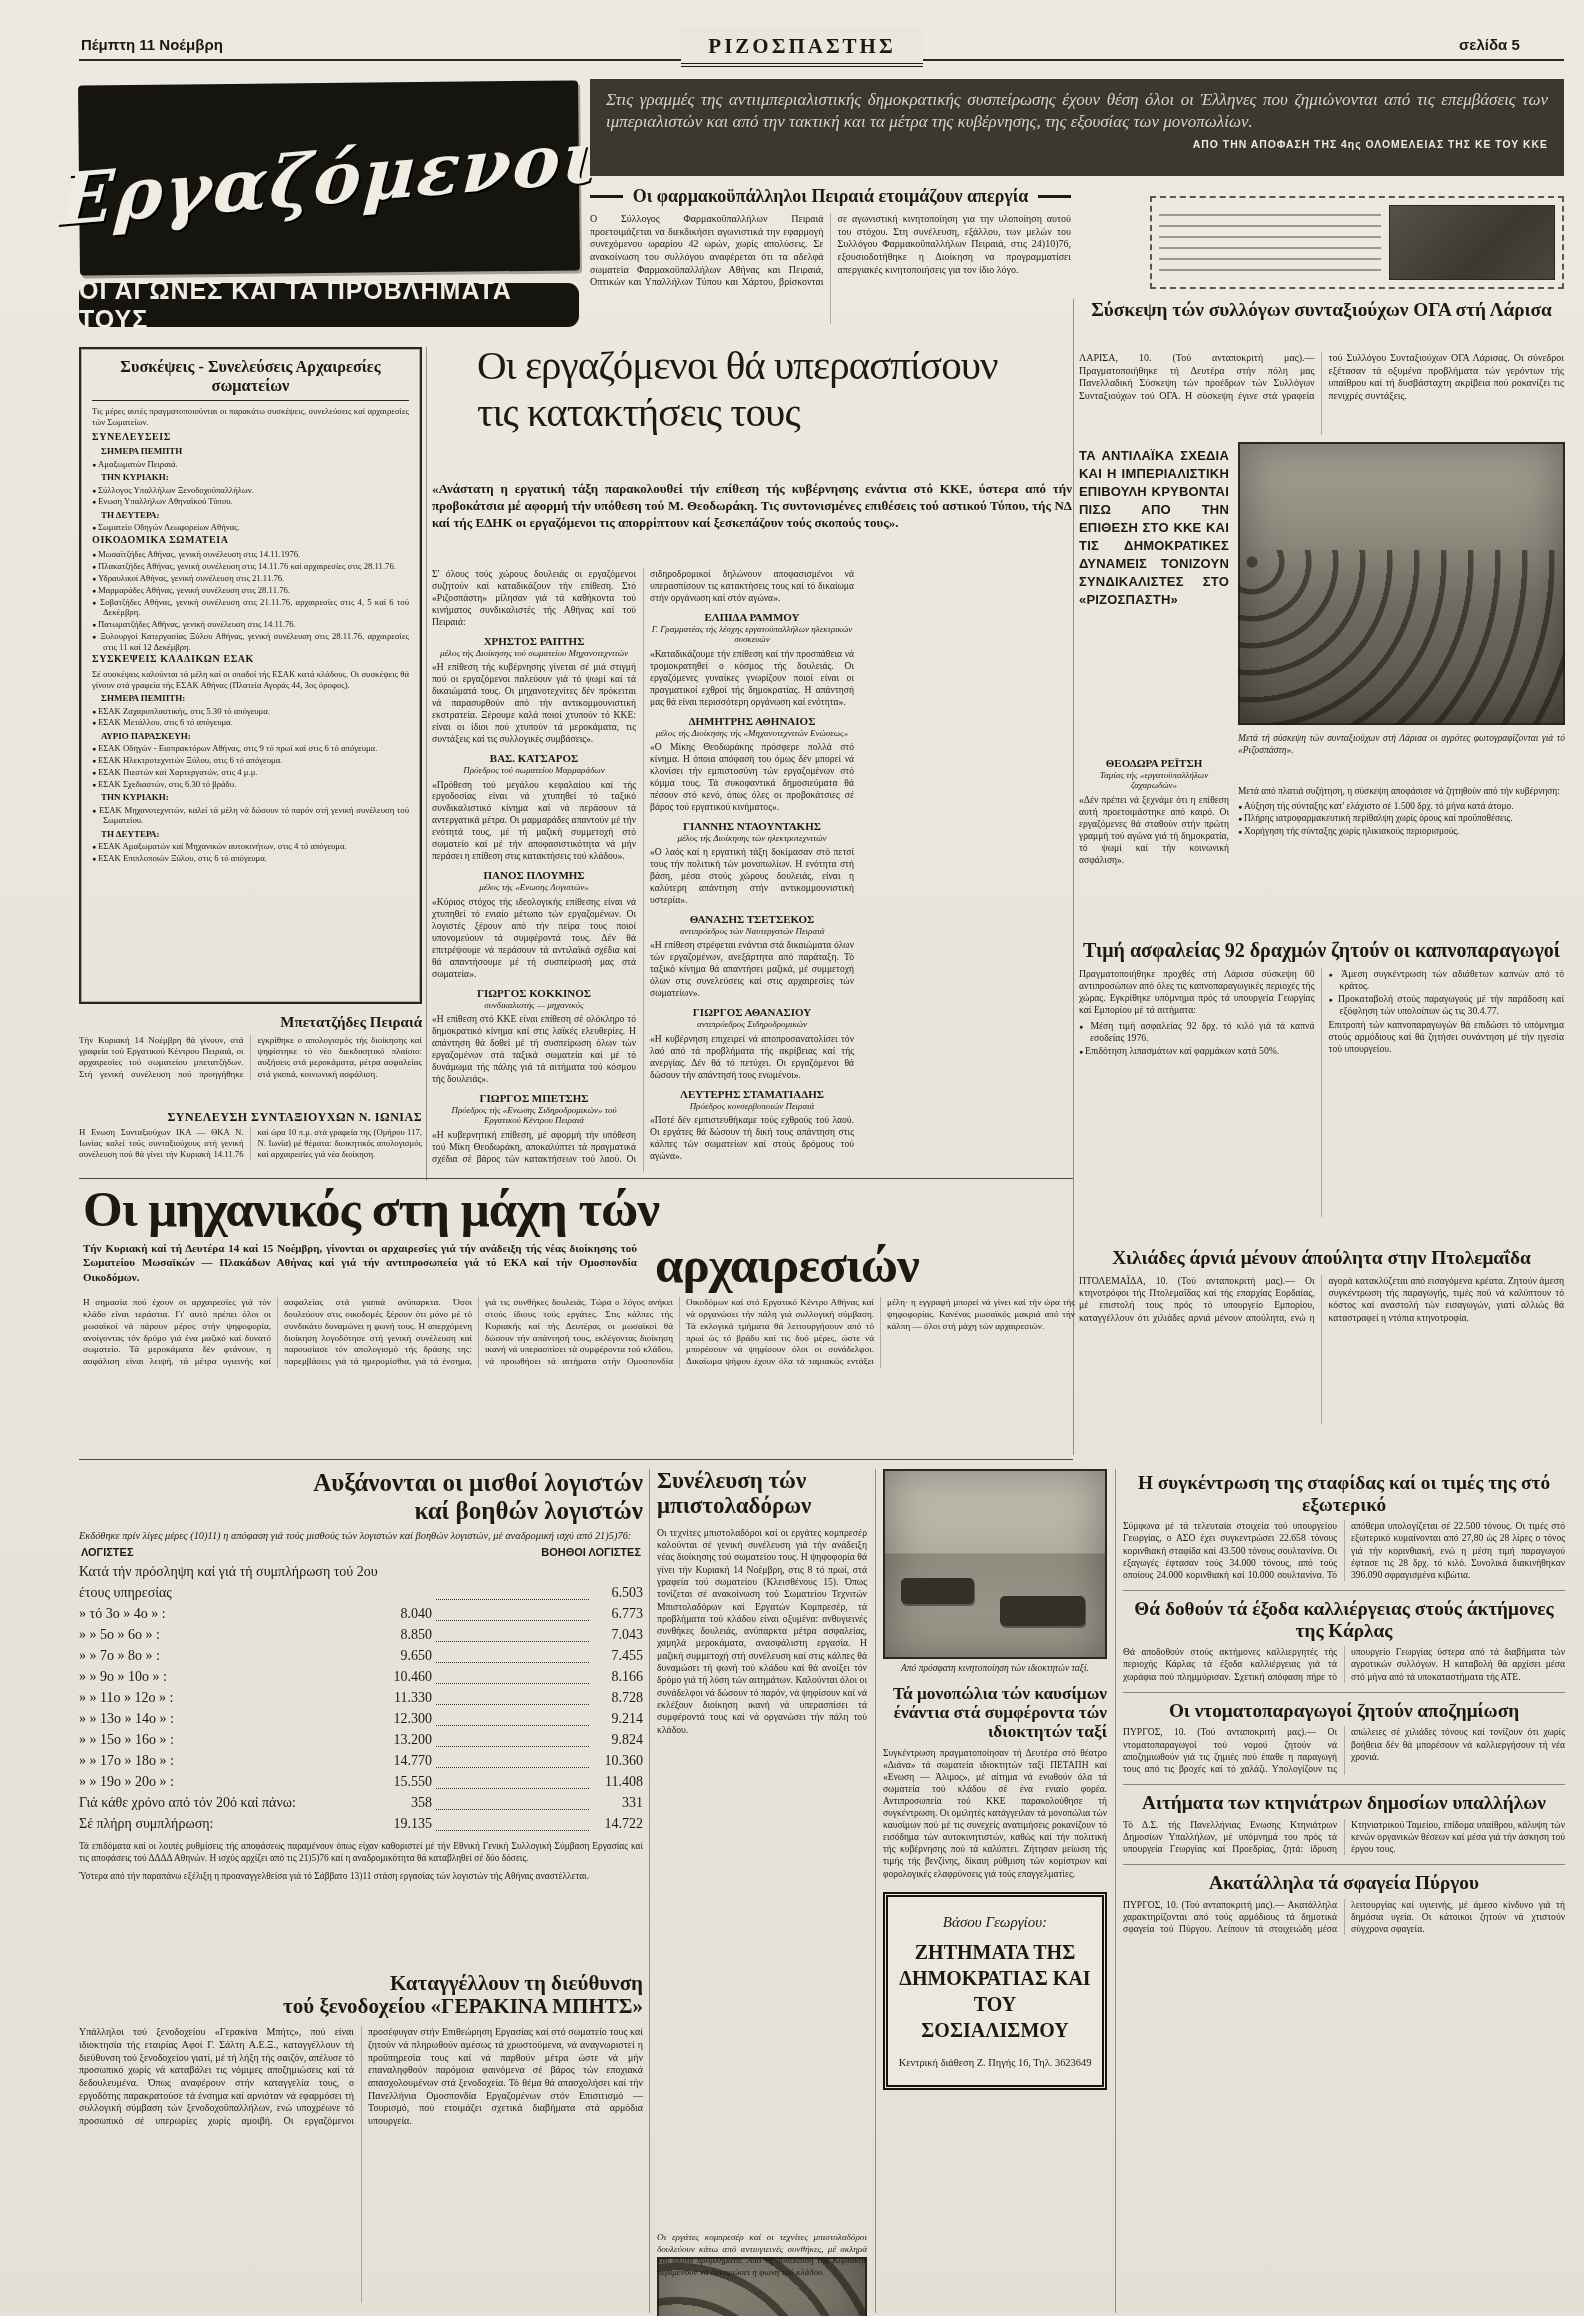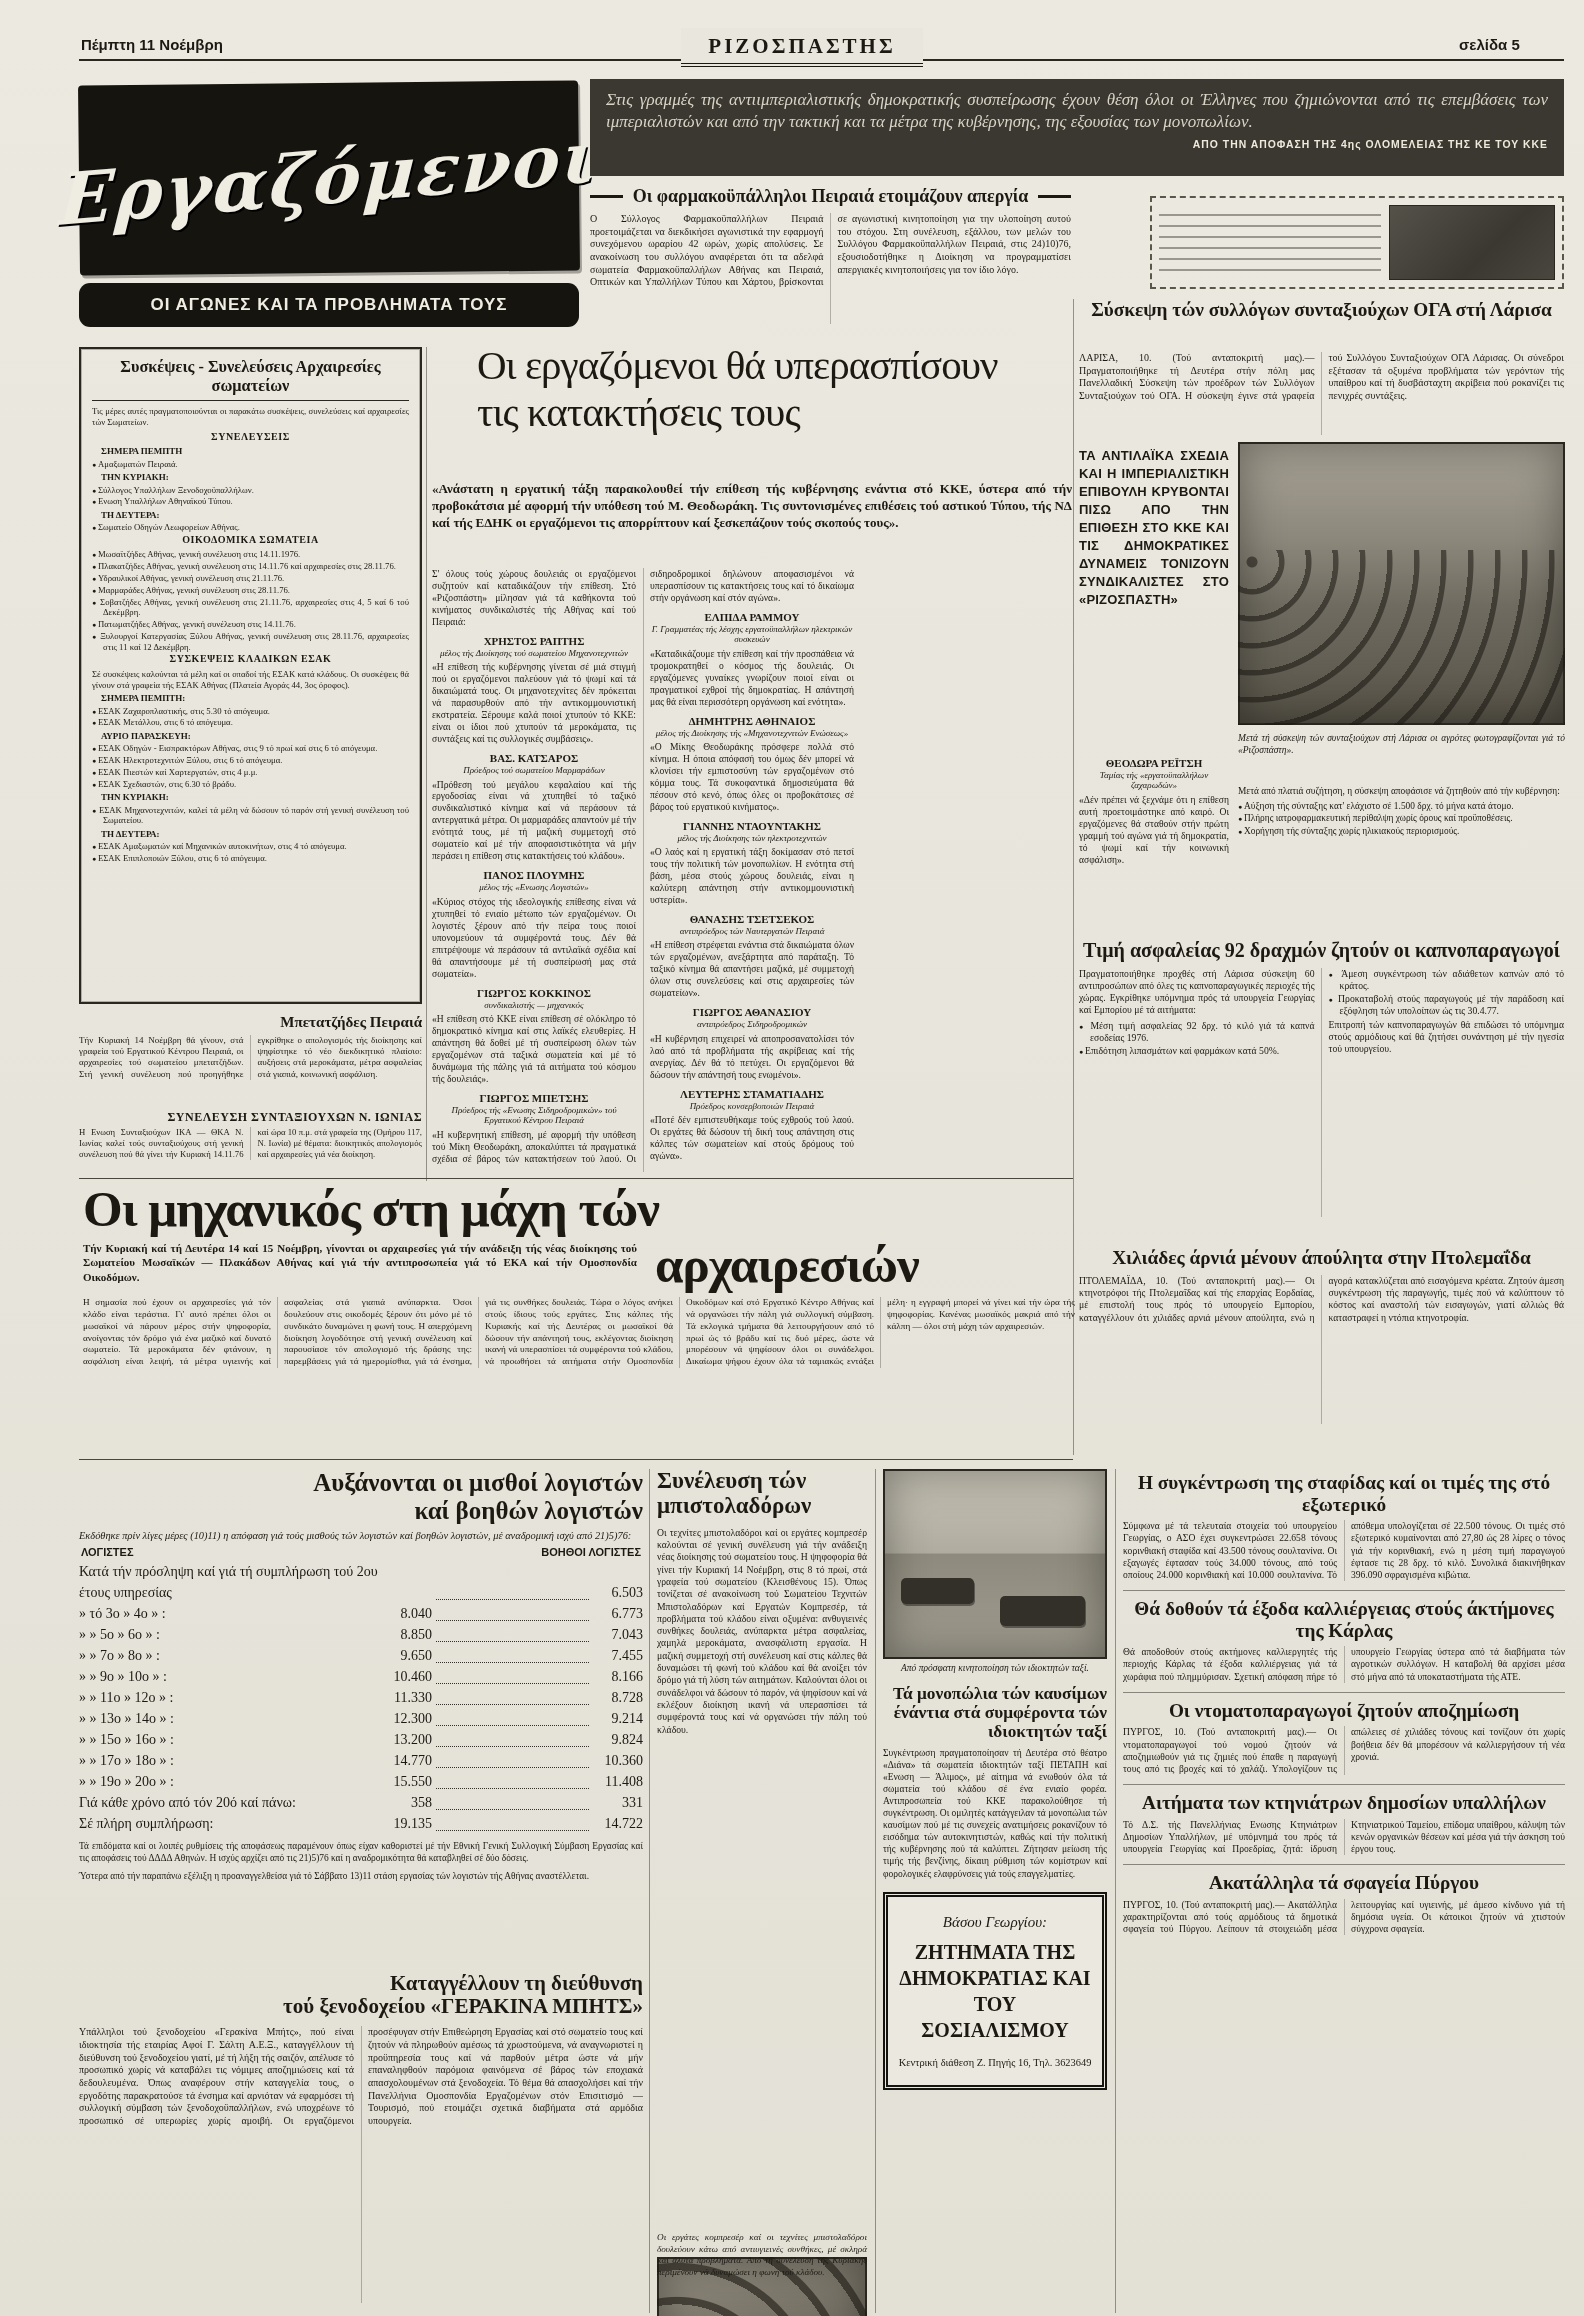--- a/index.html
+++ b/index.html
@@ -16,21 +16,21 @@
   .date{font-size:15px;font-weight:bold;font-family:"Liberation Sans",sans-serif;}
   .masthead{background:#e9e6de;text-align:center;font-weight:bold;font-size:21px;
             letter-spacing:3px;padding:6px 10px 4px;border-bottom:4px double #1c1913;z-index:3;}
   .pageno{font-size:15px;font-weight:bold;font-family:"Liberation Sans",sans-serif;}
 
   .logoblk{background:#16140f;transform:rotate(-.6deg);display:flex;align-items:center;justify-content:center;
            box-shadow:2px 3px 0 rgba(30,27,20,.35);border-radius:4px;}
   .logoscript{font-family:"DejaVu Serif",serif;font-style:italic;font-weight:bold;font-size:71px;
               color:#efece2;transform:rotate(-4deg) skewX(-8deg);letter-spacing:2px;text-shadow:2px 2px 0 #000;}
   .agonesbar{background:#16140f;color:#f0ede3;font-family:"Liberation Sans","DejaVu Sans",sans-serif;
-             font-weight:bold;font-size:17px;letter-spacing:1px;display:flex;align-items:center;justify-content:center;border-radius:11px;}
+             font-weight:bold;font-size:25px;letter-spacing:1px;display:flex;align-items:center;justify-content:center;border-radius:11px;}
 
   .banner{background:#3a3831;color:#d9d4c6;padding:10px 16px;box-sizing:border-box;}
   .bq{font-style:italic;font-size:17px;line-height:1.32;text-align:justify;}
   .battr{text-align:right;font-family:"Liberation Sans",sans-serif;font-weight:bold;font-size:10.4px;
          letter-spacing:1px;color:#efeadb;margin-top:5px;}
 
   .ph-title{display:flex;align-items:center;gap:10px;font-weight:bold;font-size:18px;white-space:nowrap;}
   .ph-title .dash{flex:1;border-top:3px solid #1c1913;}
   .body{font-size:10px;line-height:1.27;}
   .c2{columns:2;column-gap:14px;column-rule:1px solid rgba(42,39,32,.3);}
@@ -57,21 +57,21 @@
   .deck{font-weight:bold;font-size:13px;line-height:1.38;font-family:"Liberation Sans",sans-serif;letter-spacing:0.2px;}
   .h1a{font-weight:normal;font-size:41px;letter-spacing:-1px;line-height:1.02;white-space:nowrap;margin-left:45px;}
   .intro{font-weight:bold;font-size:13px;line-height:1.3;}
 
   .sbx{border:2px solid #2a2720;box-shadow:inset 0 0 0 1px rgba(42,39,32,.3);padding:9px 11px;box-sizing:border-box;}
   .sb-title{font-weight:bold;font-size:16.3px;line-height:1.15;text-align:center;border-bottom:1px solid #2a2720;
             padding-bottom:5px;margin-bottom:5px;}
   .sb-list{font-size:8.7px;line-height:1.24;}
   .li{text-align:justify;}
   .li.p{margin-bottom:3px;}
-  .li.h{font-weight:bold;text-align:center;letter-spacing:0.6px;font-size:10px;margin:0 0 3px;}
+  .li.h{font-weight:bold;text-align:left;letter-spacing:0.6px;font-size:10px;margin:0 0 3px;}
   .li.h2{font-weight:bold;font-size:9px;margin:3px 9px 1px;text-align:left;}
   .li.b{padding-left:11px;text-indent:-11px;margin-bottom:1px;}
   .li.b:before{content:"● ";font-size:7px;}
 
   .spk-name{font-weight:bold;text-align:center;font-size:11px;margin:7px 0 1px;}
   .spk-role{font-style:italic;text-align:center;font-size:9px;line-height:1.15;margin-bottom:3px;}
   .spk-text{font-size:9.6px;line-height:1.25;text-align:justify;}
 
   .blk-title{font-weight:bold;text-align:right;line-height:1.1;}
   .srow{display:flex;align-items:flex-end;font-size:14px;line-height:1.5;}

